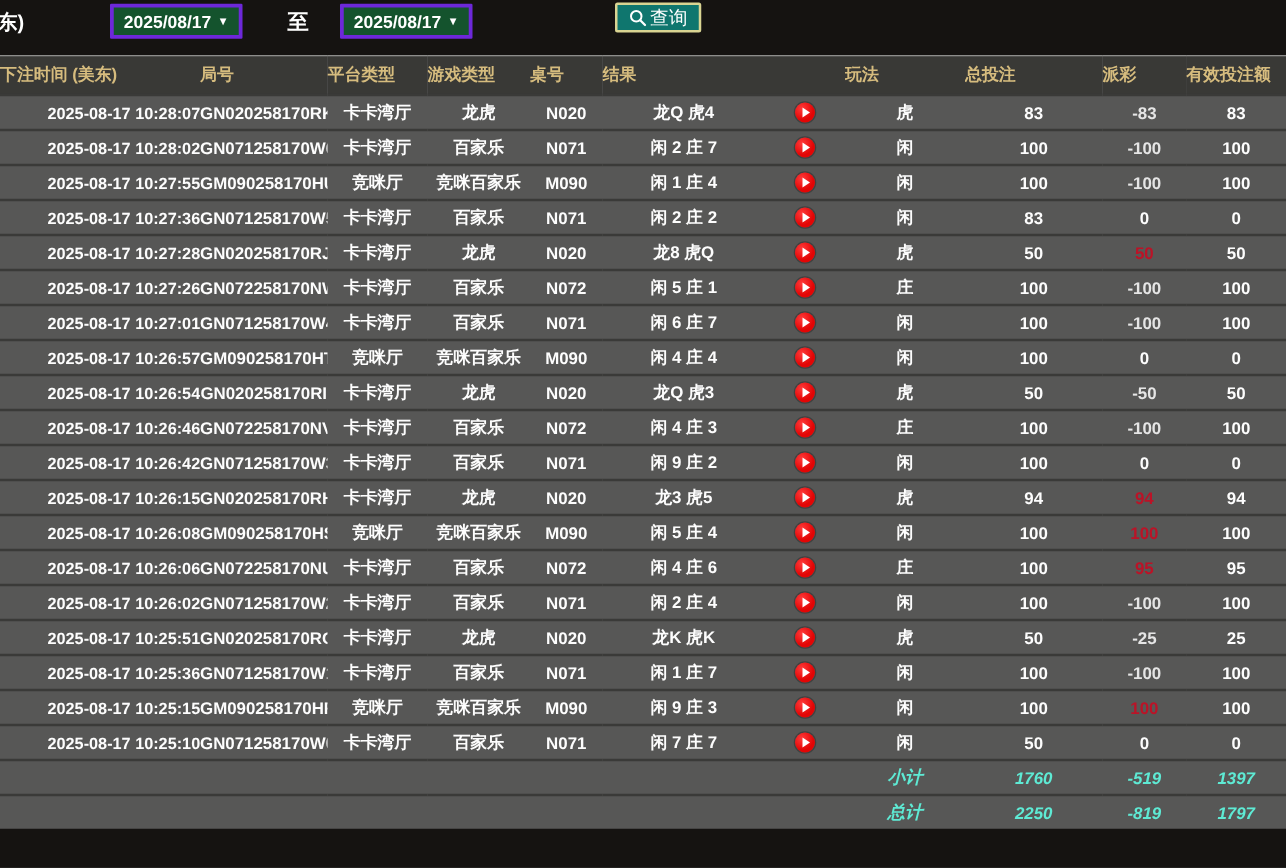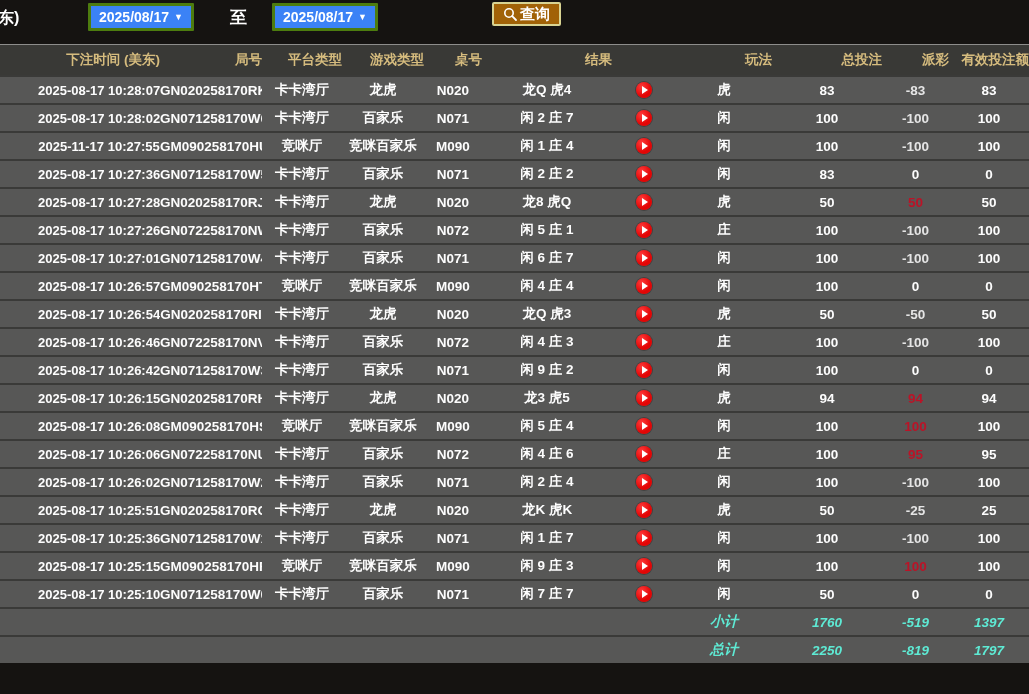--- a/index.html
+++ b/index.html
@@ -13,49 +13,49 @@
   
   .toolbar{
     position:relative;height:44px;background:#151311;
   }
   .clipped-label{
     position:absolute;left:-2px;top:8px;color:#ffffff;
     font-size:16px;font-weight:700;letter-spacing:0;
   }
   .date-select{
     position:absolute;top:3px;height:22px;width:100px;
-    background:#3b82f6;border:3px solid #4d7c0f;border-radius:1px;
+    background:#14532d;border:3px solid #6d28d9;border-radius:1px;
     color:#ffffff;font-weight:700;font-size:14px;
     display:flex;align-items:center;justify-content:center;gap:5px;
     cursor:pointer;
   }
   .date-select .caret{font-size:9px;line-height:1;padding-top:1px;}
   .date-from{left:88px;}
   .date-to{left:272px;}
   .to-label{
     position:absolute;left:230px;top:6px;color:#ffffff;
     font-size:17px;font-weight:700;
   }
   .query-btn{
     position:absolute;left:492px;top:2px;height:24px;padding:0 9px;
-    background:#a16207;border:2px solid #d9d492;border-radius:2px;
-    color:#ffffff;font-weight:700;font-size:15px;
+    background:#0f766e;border:2px solid #d9d492;border-radius:2px;
+    color:#ffffff;font-weight:400;font-size:15px;
     display:flex;align-items:center;gap:2px;cursor:pointer;
     font-family:inherit;
   }
   .query-btn svg{display:block;}
 
   
   table{
     border-collapse:collapse;table-layout:fixed;width:1029px;
     background:#575756;
   }
   thead th{
     height:30px;background:#393936;color:#d6bc7e;
-    font-size:13.5px;font-weight:700;text-align:right;
+    font-size:13.5px;font-weight:700;text-align:left;
     border-top:1px solid #8d8d8b;border-bottom:1px solid #2c2c2a;
     padding:0;white-space:nowrap;overflow:hidden;
   }
   tbody td, tfoot td{
     height:26px;border-top:2px solid #3a3a38;
     color:#fdfdfd;font-size:13.5px;font-weight:700;
     text-align:center;padding:0;white-space:nowrap;overflow:hidden;
   }
   td.c-time{font-size:13px;letter-spacing:0;padding-left:38px;}
   td.payout.neg{color:#e5e5e5;}
@@ -163,21 +163,21 @@
     <td>闲 2 庄 7</td>
     <td>
       <span class="play"><span class="tri"></span></span>
     </td>
     <td>闲</td>
     <td>100</td>
     <td class="payout neg">-100</td>
     <td>100</td>
   </tr>
         <tr>
-    <td class="c-time">2025-11-17 10:27:55</td>
+    <td class="c-time">2025-08-17 10:27:55</td>
     <td>GM090258170HU</td>
     <td>竞咪厅</td>
     <td>竞咪百家乐</td>
     <td>M090</td>
     <td>闲 1 庄 4</td>
     <td>
       <span class="play"><span class="tri"></span></span>
     </td>
     <td>闲</td>
     <td>100</td>

